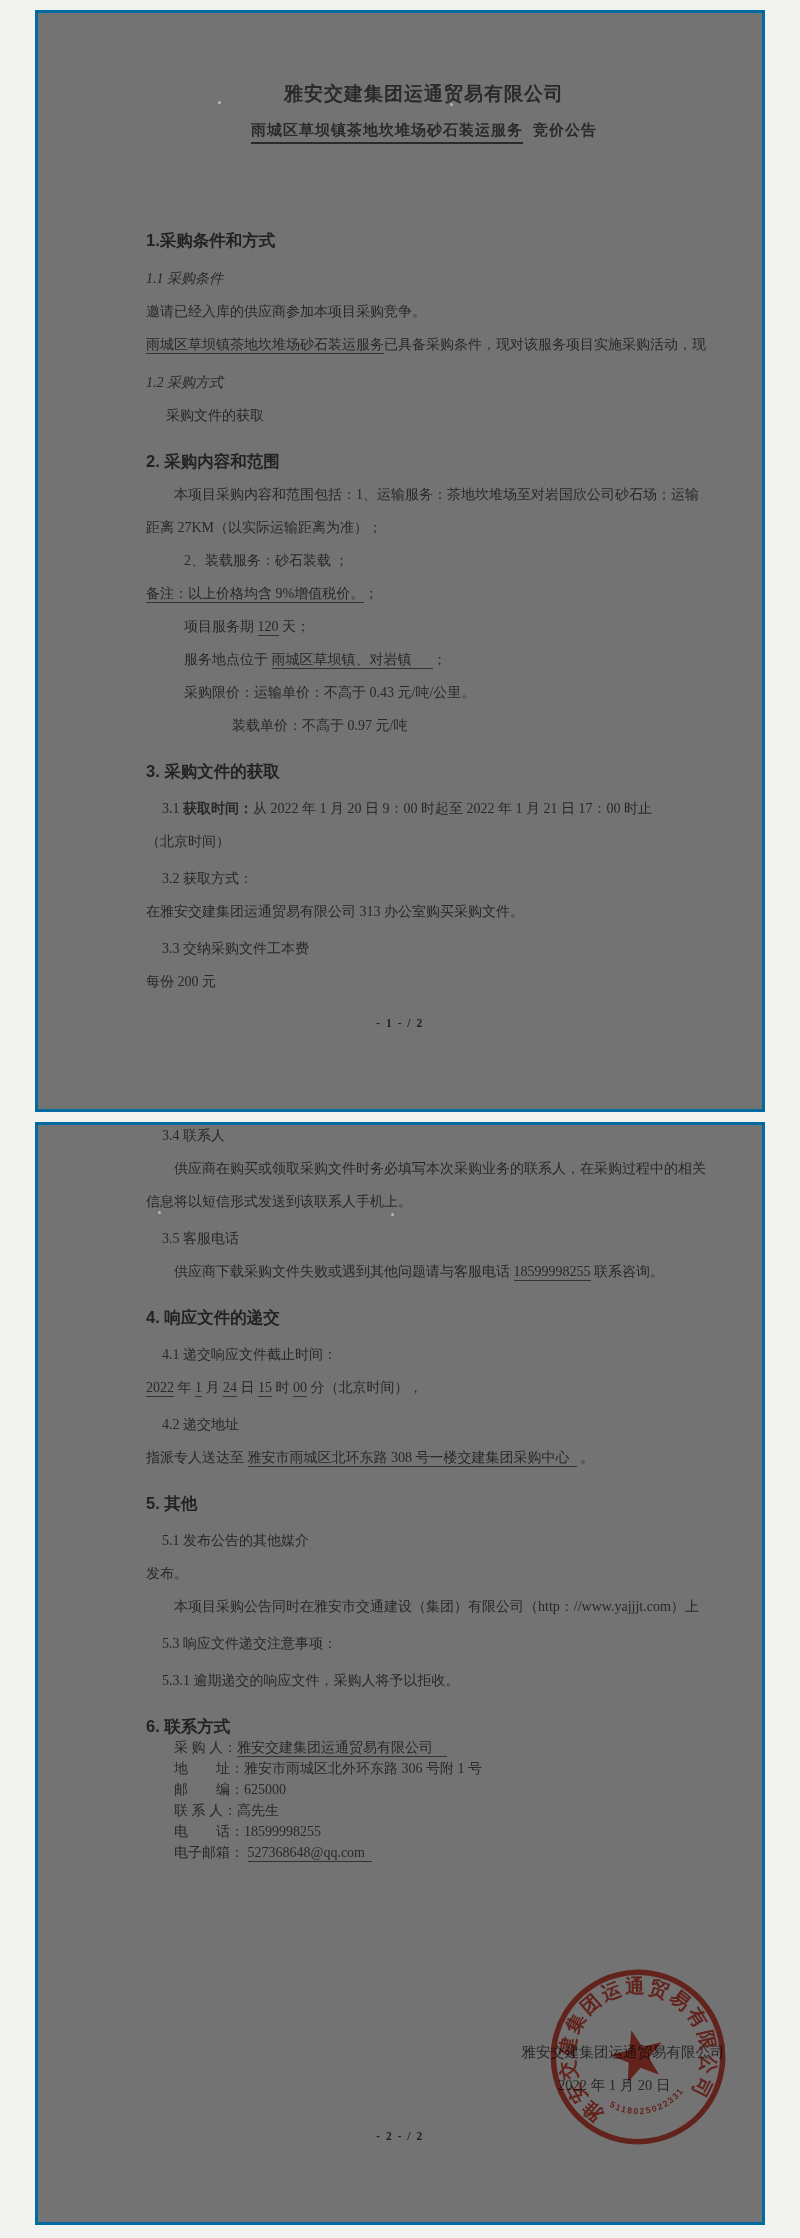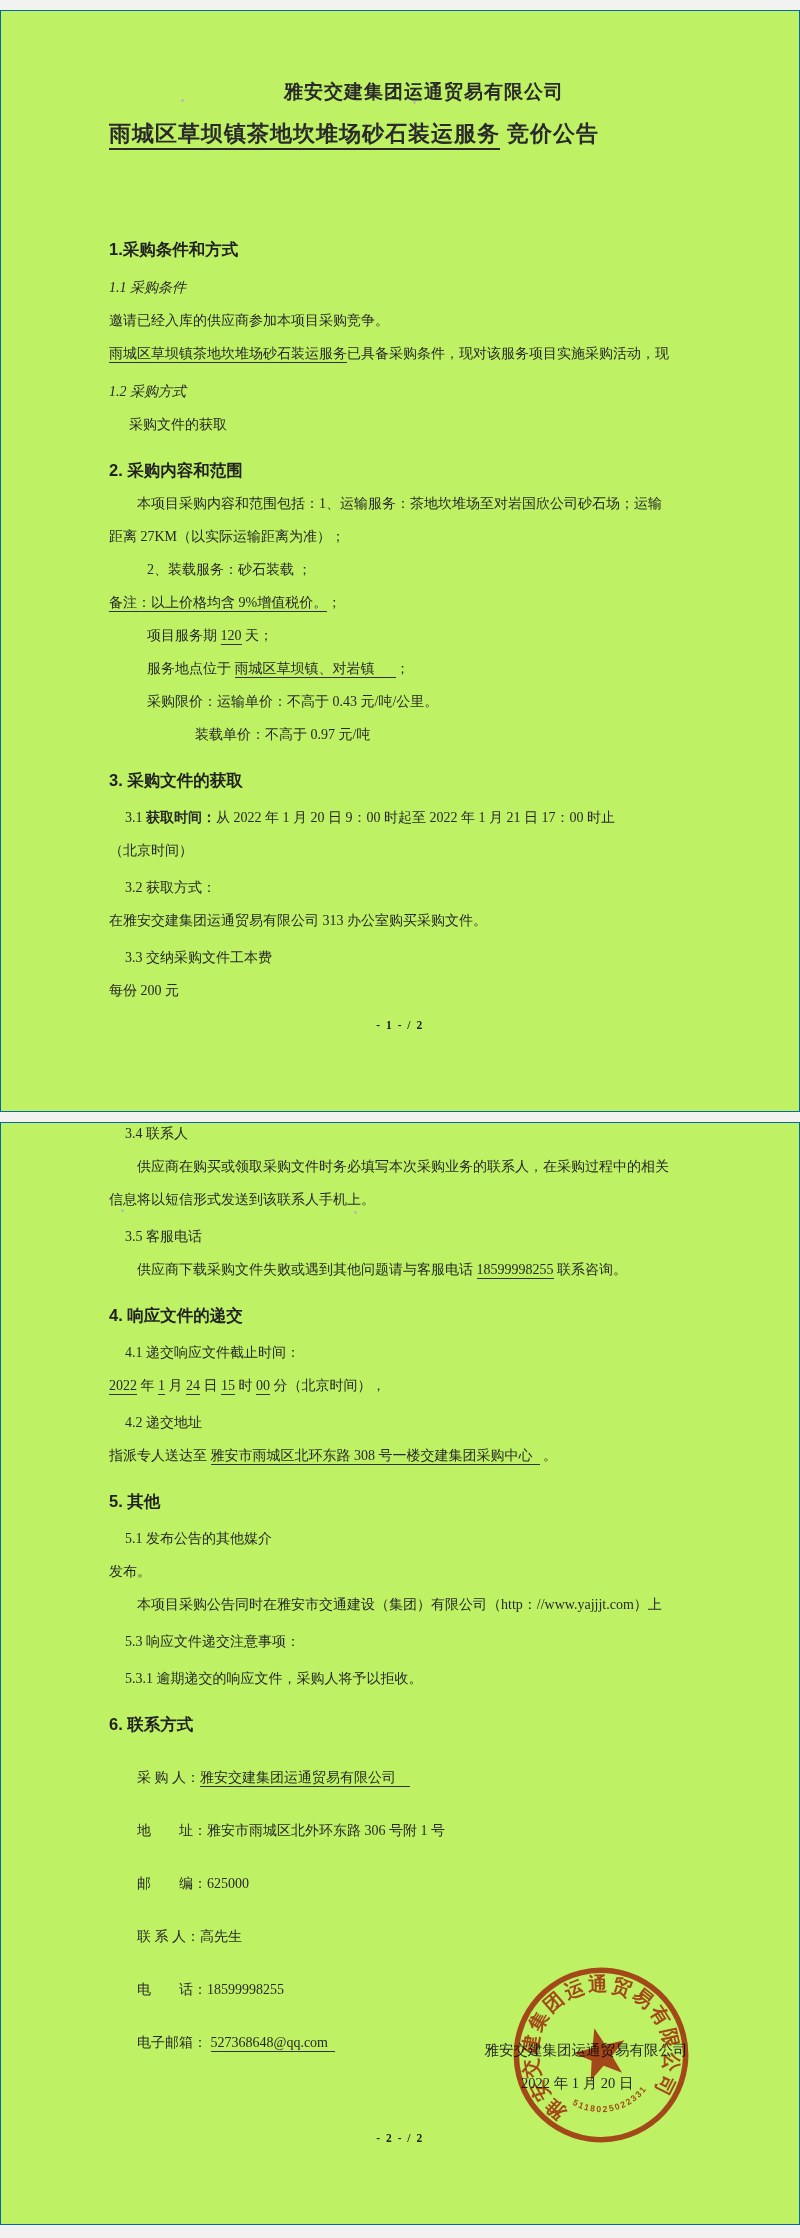--- a/index.html
+++ b/index.html
@@ -3,45 +3,45 @@
 <meta charset="utf-8">
 <style>
   html, body {
     margin: 0; padding: 0;
     width: 800px;
     background: #f2f2f1;
     font-family: "Liberation Serif", "DejaVu Serif", serif;
   }
   .page {
     position: relative;
-    width: 800px;
+    width: 730px;
     margin: 0 auto;
-    background: #bef264;
-    border: 1px solid #0369a1;
+    background: #737373;
+    border: 3px solid #0369a1;
     box-sizing: border-box;
     overflow: hidden;
   }
   #page1 { height: 1102px; margin-top: 10px; }
   #page2 { height: 1103px; margin-top: 10px; }
   .content { padding: 0 60px 0 108px; }
 
   .title1 {
     margin: 0; padding-top: 68px;
     text-align: center;
     font-size: 19px; font-weight: bold;
     color: #2a2a2a;
     font-family: "Liberation Sans", "DejaVu Sans", sans-serif;
     letter-spacing: 1px;
   }
   .title2 {
     margin-top: 14px;
-    text-align: left;
-    font-size: 22px; font-weight: bold;
+    text-align: center;
+    font-size: 15px; font-weight: bold;
     color: #2a2a2a;
-    font-family: Liberation Sans, sans-serif;
+    font-family: Liberation Mono, monospace;
     letter-spacing: 1px;
   }
   .title2 .u { border-bottom: 2px solid #2a2a2a; padding-bottom: 2px; }
 
   .line {
     font-size: 14px;
     line-height: 21px;
     margin-top: 12px;
     color: #282828;
     white-space: nowrap;
@@ -53,21 +53,21 @@
     color: #222;
   }
   #page1-lines .line.h2:first-child { margin-top: 90px; }
   #page2-lines .line:first-child { margin-top: 0; }
   .line.clause  { margin-top: 17px; font-style: italic; }
   .line.clause2 { padding-left: 16px; margin-top: 16px; }
   .line.body-first { padding-left: 28px; }
   .line.indent1 { padding-left: 20px; }
   .line.indent2 { padding-left: 38px; }
   .line.indent3 { padding-left: 86px; }
-  .line.contact { padding-left: 28px; margin-top: 32px; }
+  .line.contact { padding-left: 28px; margin-top: 0; }
   .u { border-bottom: 1px solid #333; padding-bottom: 1px; }
   .b { font-weight: bold; }
 
   .footer {
     position: absolute; left: 0; right: 0; bottom: 80px;
     text-align: center;
     font-size: 11.5px; font-weight: bold;
     letter-spacing: 1.5px;
     color: #222;
   }

